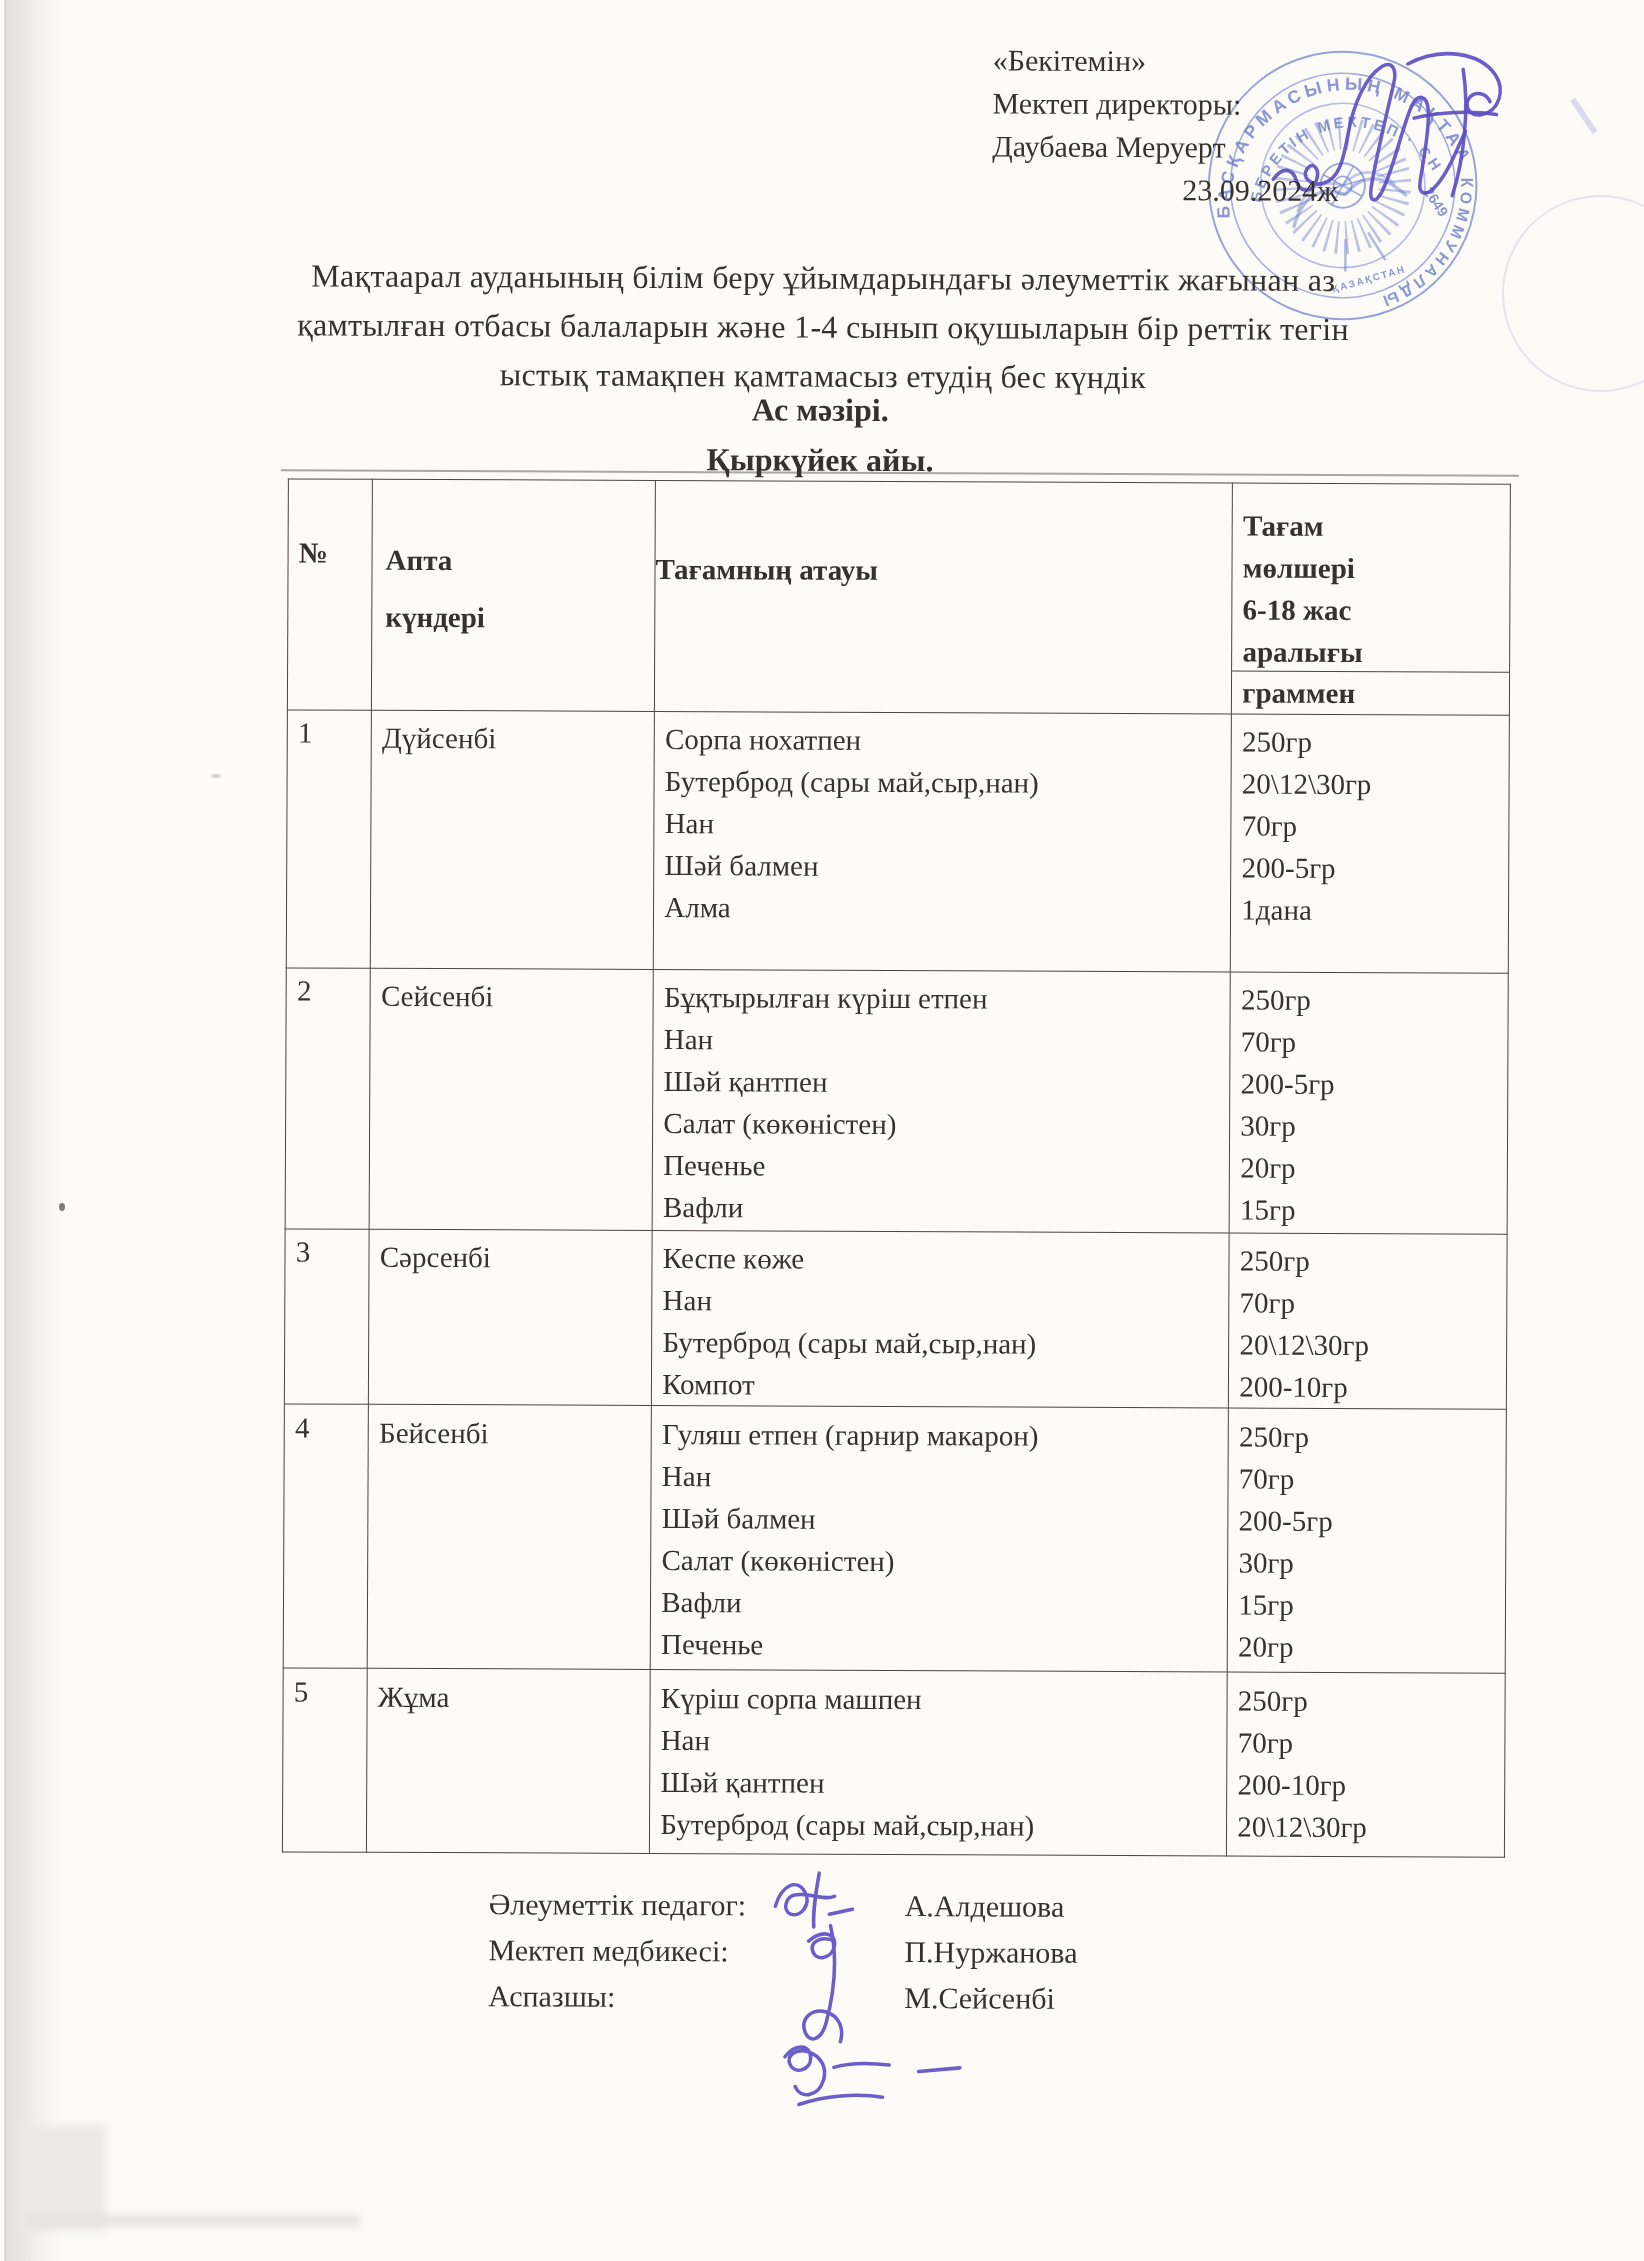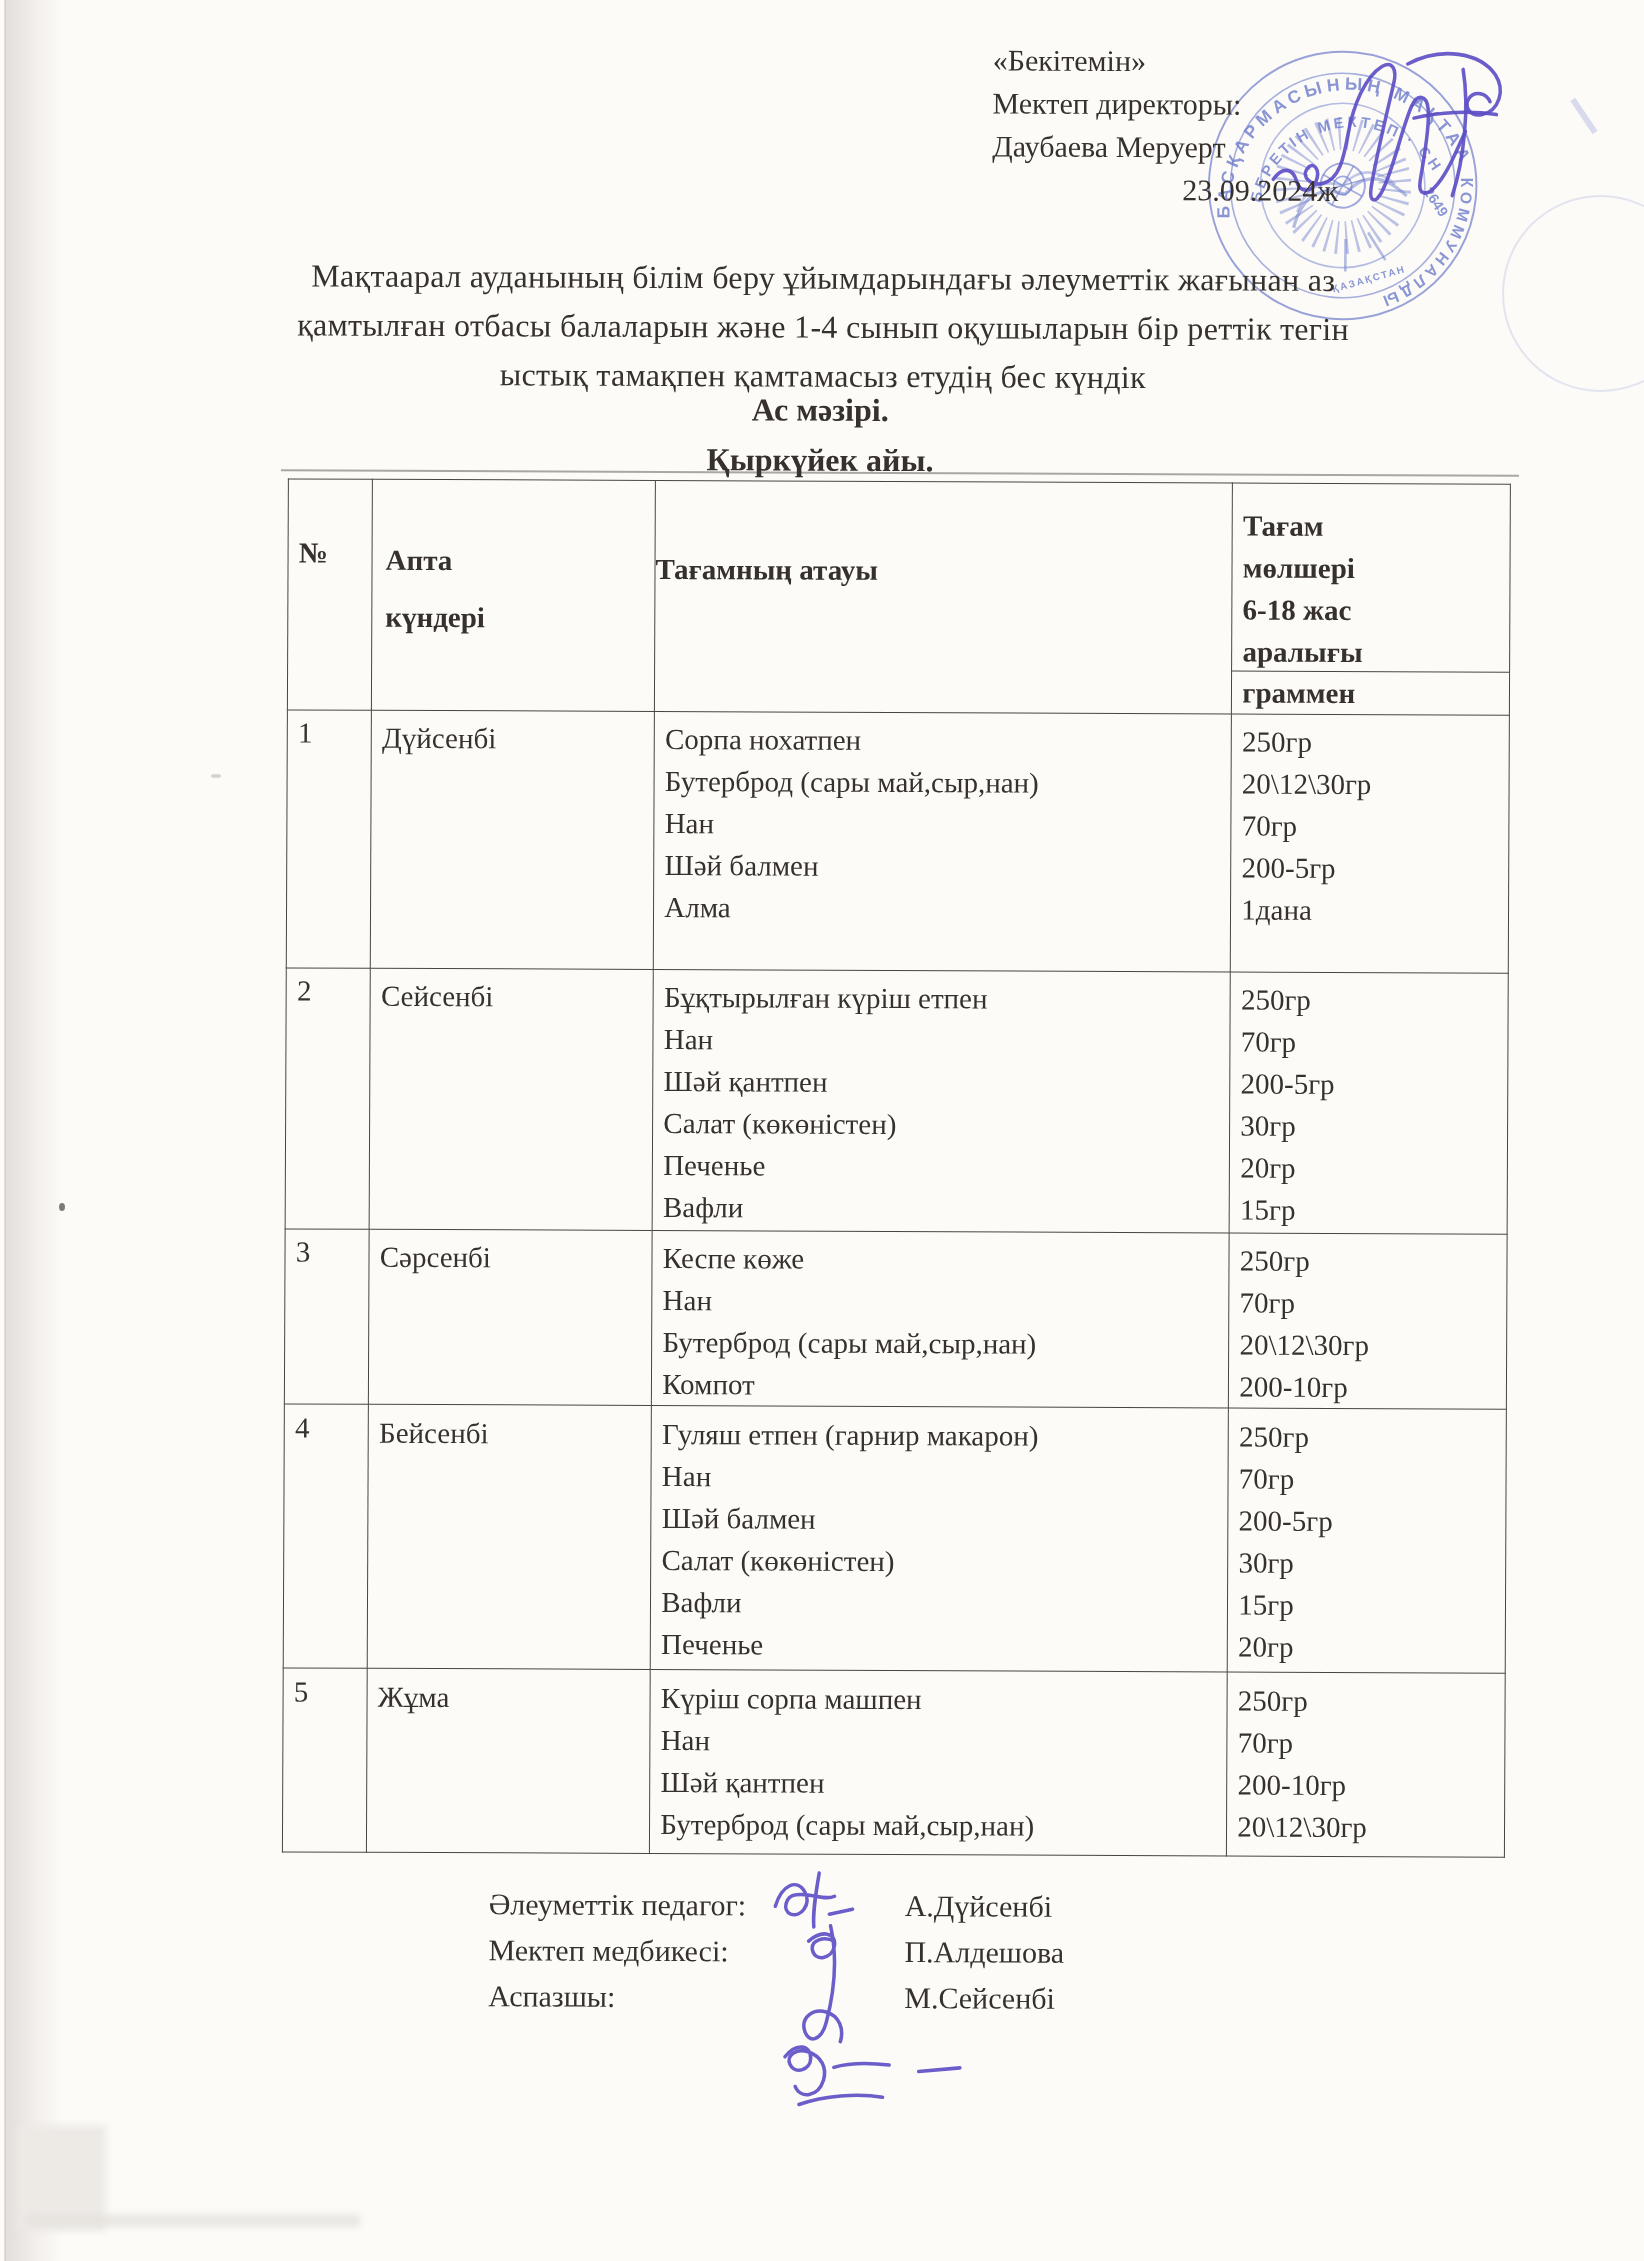--- a/index.html
+++ b/index.html
@@ -272,25 +272,25 @@
             <div class="line">200-10гр</div>
             <div class="line">20\12\30гр</div>
           </td>
         </tr>
       </tbody>
     </table>
 
     <div class="signoff">
       <div class="srow">
         <span class="slabel">Әлеуметтік педагог:</span>
-        <span class="sname">А.Дүйсенбі</span>
+        <span class="sname">А.Алдешова</span>
       </div>
       <div class="srow">
         <span class="slabel">Мектеп медбикесі:</span>
-        <span class="sname">П.Алдешова</span>
+        <span class="sname">П.Нуржанова</span>
       </div>
       <div class="srow">
         <span class="slabel">Аспазшы:</span>
         <span class="sname">М.Сейсенбі</span>
       </div>
     </div>
 
     <svg class="signoff-ink" viewBox="0 0 470 440">
       <path class="ink-path" d="M44 96 c10 -34 34 -44 46 -22 c10 18 -6 40 -22 34 c-14 -6 -8 -28 8 -30 c24 -4 44 10 60 2 m-24 -36 c-6 36 -10 62 -8 84 m24 -20 l36 -8"></path>
       <path class="ink-path" d="M96 150 c20 -18 44 -14 40 8 c-4 20 -30 24 -34 6 c-3 -16 18 -22 34 -14 m-6 -24 c10 44 8 96 -6 150 c-8 30 -28 34 -34 12 c-5 -20 14 -34 34 -28 c20 6 28 26 22 46"></path>

